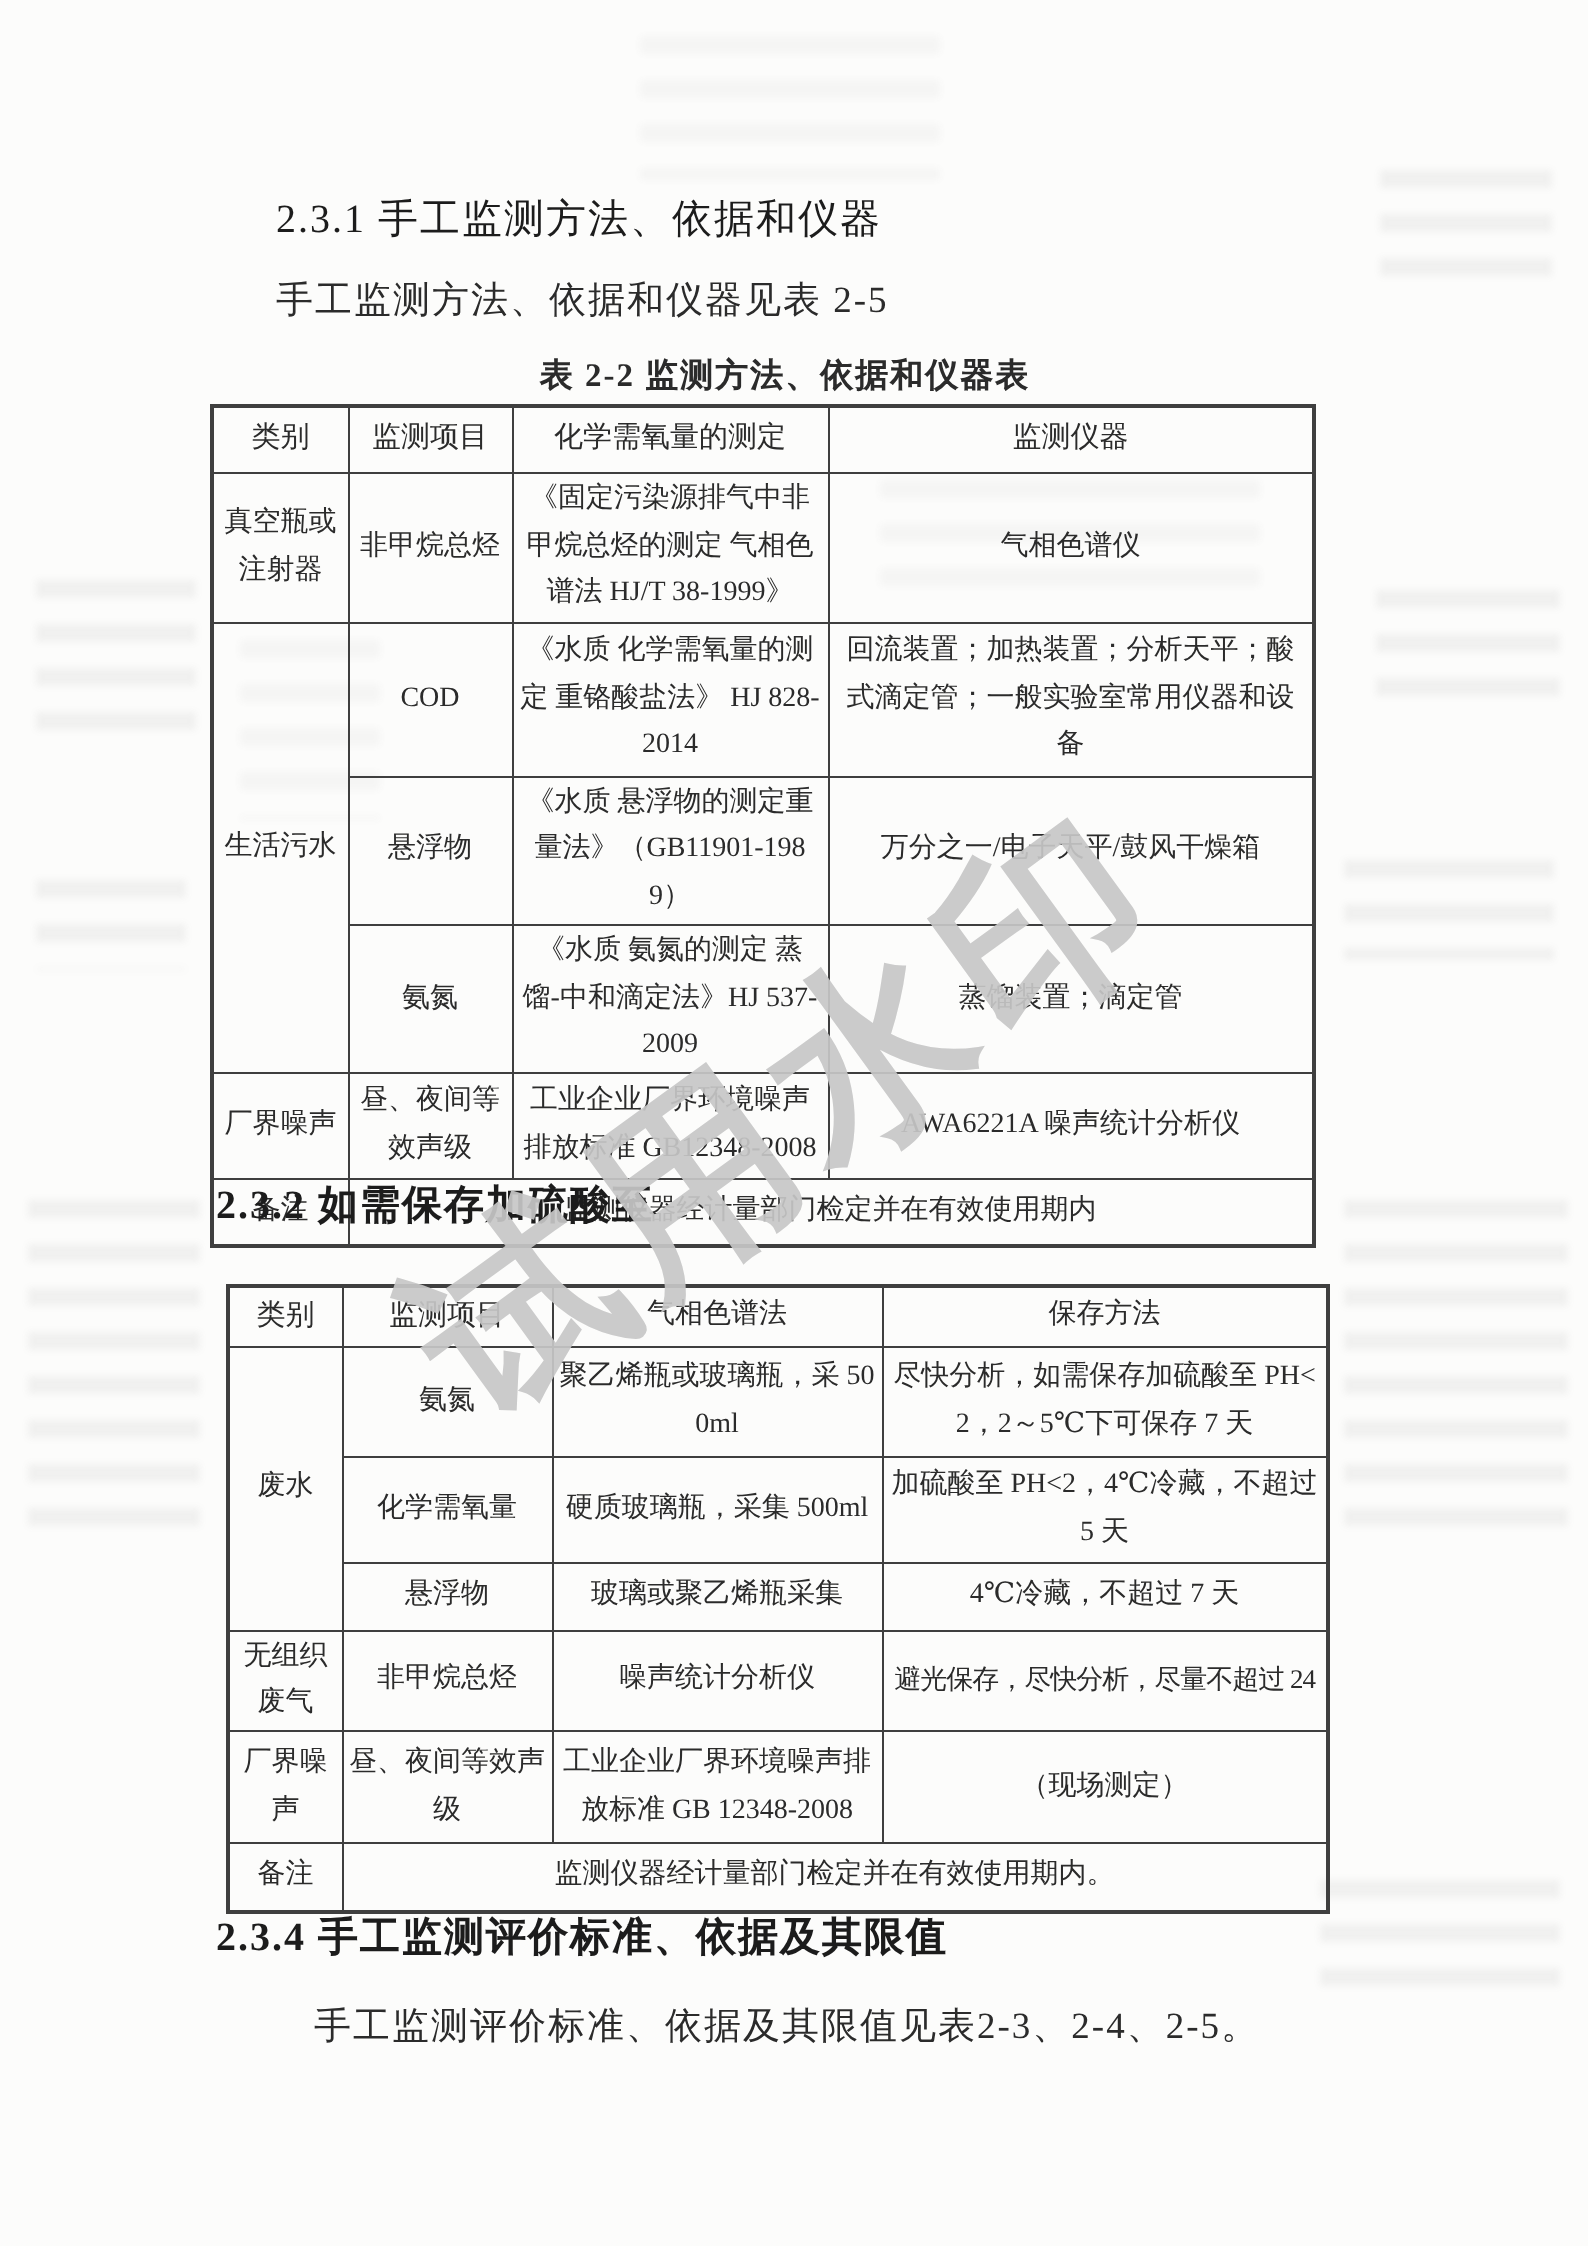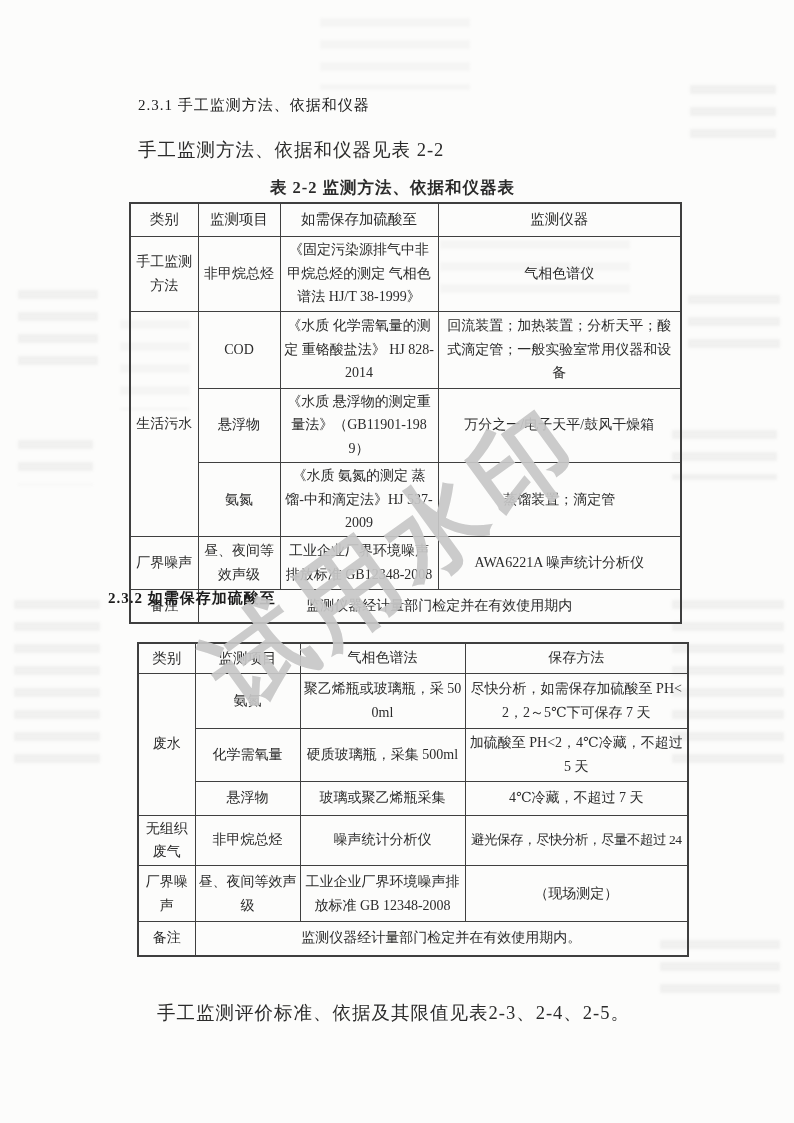--- a/index.html
+++ b/index.html
@@ -8,29 +8,29 @@
   html,body{margin:0;padding:0;}
   body{background:#e9e9e9;}
   .page{
     position:relative; width:794px; height:1123px; margin:0 auto;
     background:#fcfcfb; overflow:hidden;
     font-family:"Liberation Serif","DejaVu Serif",serif;
     color:var(--text);
   }
   
   .abs{position:absolute;}
-  .heading{font-size:15px; letter-spacing:1px; color:var(--heading); white-space:nowrap; z-index:10;}
+  .heading{font-size:20px; letter-spacing:1px; color:var(--heading); white-space:nowrap; z-index:10;}
   .heading.light{font-weight:normal;}
   .heading.bold{font-weight:bold;}
   .para{font-size:18.5px; letter-spacing:1px; white-space:nowrap; z-index:10;}
   .caption{font-size:16.5px; font-weight:bold; text-align:center; letter-spacing:1px; z-index:10;}
   
   table.doc{
     border-collapse:collapse; table-layout:fixed; z-index:10; position:absolute;
-    font-size:14px; color:var(--text); background:transparent;margin-left:24px;
+    font-size:14px; color:var(--text); background:transparent;
   }
   table.doc td, table.doc th{
     border:1.5px solid var(--border);
     text-align:center; vertical-align:middle;
     padding:1px 3px; line-height:1.7; font-weight:normal;
     overflow:hidden; word-break:break-all;
   }
   table.doc{border:2px solid var(--border);}
   th.hb{font-weight:bold; font-size:14.5px;}
   td.note-center{text-align:center;}
@@ -66,40 +66,40 @@
   <div class="ghost" style="left:688px;top:295px;width:92px;height:60px;"></div>
   <div class="ghost" style="left:18px;top:440px;width:75px;height:45px;"></div>
   <div class="ghost" style="left:672px;top:430px;width:105px;height:50px;"></div>
   <div class="ghost" style="left:14px;top:600px;width:86px;height:170px;"></div>
   <div class="ghost" style="left:672px;top:600px;width:112px;height:175px;"></div>
   <div class="ghost" style="left:660px;top:940px;width:120px;height:65px;"></div>
   <div class="ghost soft" style="left:440px;top:240px;width:190px;height:60px;"></div>
   <div class="ghost soft" style="left:120px;top:320px;width:70px;height:90px;"></div>
 
   <div class="abs heading light" style="left:138px;top:96px;">2.3.1 手工监测方法、依据和仪器</div>
-  <div class="abs para" style="left:138px;top:137px;">手工监测方法、依据和仪器见表 2-2</div>
+  <div class="abs para" style="left:138px;top:137px;">手工监测方法、依据和仪器见表 2-5</div>
 
   <div class="abs caption" style="left:117px;top:177px;width:551px;">表 2-2  监测方法、依据和仪器表</div>
 
   <table class="doc" style="left:105px;top:202px;width:551px;">
     <colgroup>
         <col style="width:68px">
         <col style="width:82px">
         <col style="width:158px">
         <col style="width:243px">
       </colgroup>
     <tbody>
         <tr style="height:33px">
       <th class="hb">类别</th>
       <th class="hb">监测项目</th>
-      <th class="hb">如需保存加硫酸至</th>
+      <th class="hb">化学需氧量的测定</th>
       <th class="hb">监测仪器</th>
     </tr>
     <tr style="height:75px">
-      <td>手工监测方法</td>
+      <td>真空瓶或注射器</td>
       <td>非甲烷总烃</td>
       <td>《固定污染源排气中非甲烷总烃的测定 气相色谱法 HJ/T 38-1999》</td>
       <td>气相色谱仪</td>
     </tr>
     <tr style="height:77px">
       <td rowspan="3">生活污水</td>
       <td>COD</td>
       <td>《水质 化学需氧量的测定 重铬酸盐法》 HJ 828-2014</td>
       <td>回流装置；加热装置；分析天平；酸式滴定管；一般实验室常用仪器和设备</td>
     </tr>
@@ -170,17 +170,18 @@
       <td>工业企业厂界环境噪声排放标准 GB 12348-2008</td>
       <td>（现场测定）</td>
     </tr>
     <tr style="height:34px">
       <td>备注</td>
       <td colspan="3" class="note-left">监测仪器经计量部门检定并在有效使用期内。</td>
     </tr>
   </tbody>
     </table>
 
+  <div class="abs heading bold" style="left:108px;top:955px;">2.3.4 手工监测评价标准、依据及其限值</div>
   <div class="abs para" style="left:157px;top:1000px;">手工监测评价标准、依据及其限值见表2-3、2-4、2-5。</div>
 
   <div class="watermark">试用水印</div>
 
 </div>
 
 </body></html>

